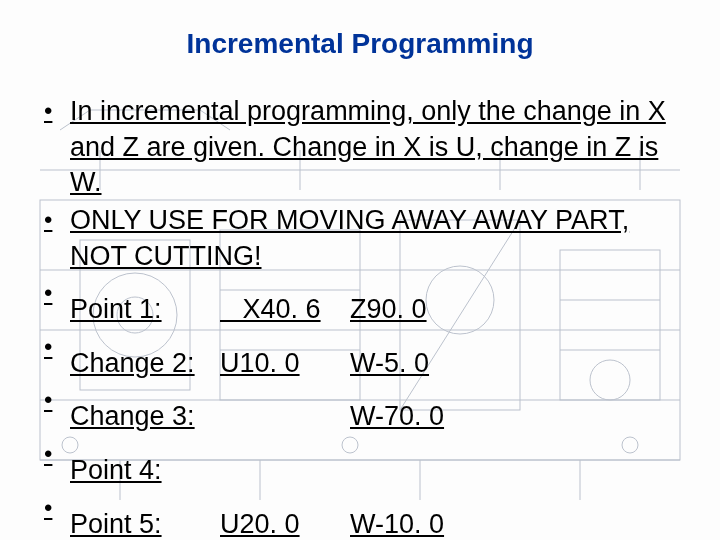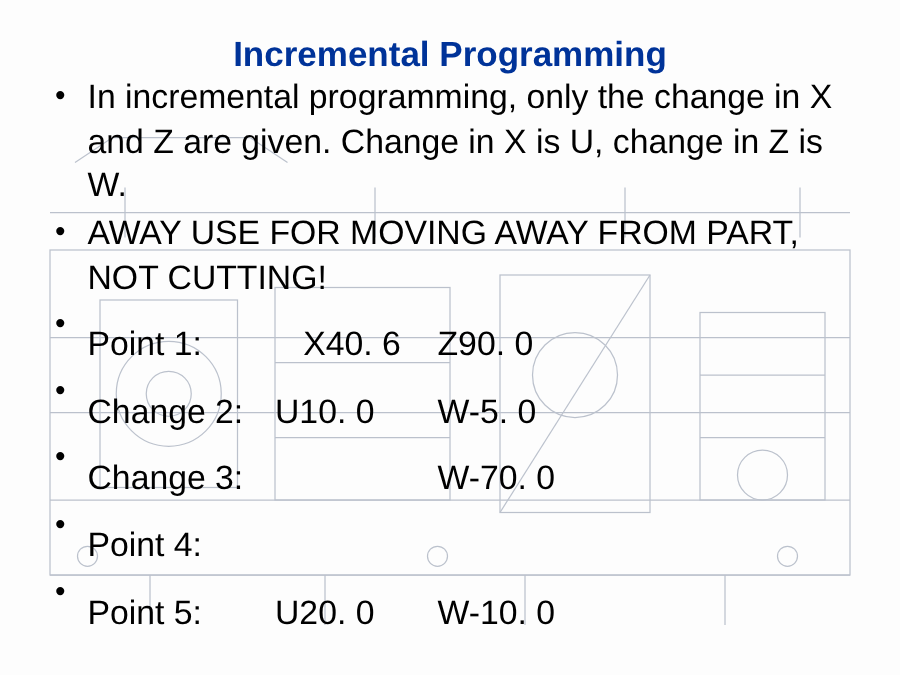--- a/index.html
+++ b/index.html
@@ -27,33 +27,35 @@
     position: relative;
     z-index: 1;
     padding: 28px 40px 0 40px;
     box-sizing: border-box;
   }
   .title {
     text-align: center;
     font-weight: bold;
     color: #003399;
     font-size: 28px;
+    margin-bottom: 34px;
   }
   ul.bullets {
     list-style: none;
     margin: 0;
     padding: 0 0 0 4px;
   }
   ul.bullets > li {
     display: flex;
     align-items: flex-start;
     font-size: 27px;
     color: #000;
     line-height: 1.32;
     margin-bottom: 2px;
+    text-decoration: underline;
   }
   ul.bullets > li::before {
     content: "•";
     display: inline-block;
     width: 26px;
     flex: 0 0 26px;
     font-size: 24px;
     line-height: 1.45;
   }
   .li-body {
@@ -117,21 +119,21 @@
 </div>
 
 <div class="content">
   <div class="title">Incremental Programming</div>
 
   <ul class="bullets">
     <li>
       <div class="li-body">In incremental programming, only the change in X and Z are given.  Change in X is U, change in Z is W.</div>
     </li>
     <li>
-      <div class="li-body">AWAY USE FOR MOVING AWAY FROM PART, NOT CUTTING!</div>
+      <div class="li-body">ONLY USE FOR MOVING AWAY AWAY PART, NOT CUTTING!</div>
     </li>
 
     <li>
       <div class="li-body pt-row">
         <span class="pt-label">Point 1:</span>
         <span class="pt-col1">   X40. 6</span>
         <span class="pt-col2">Z90. 0</span>
       </div>
     </li>
     <li>

